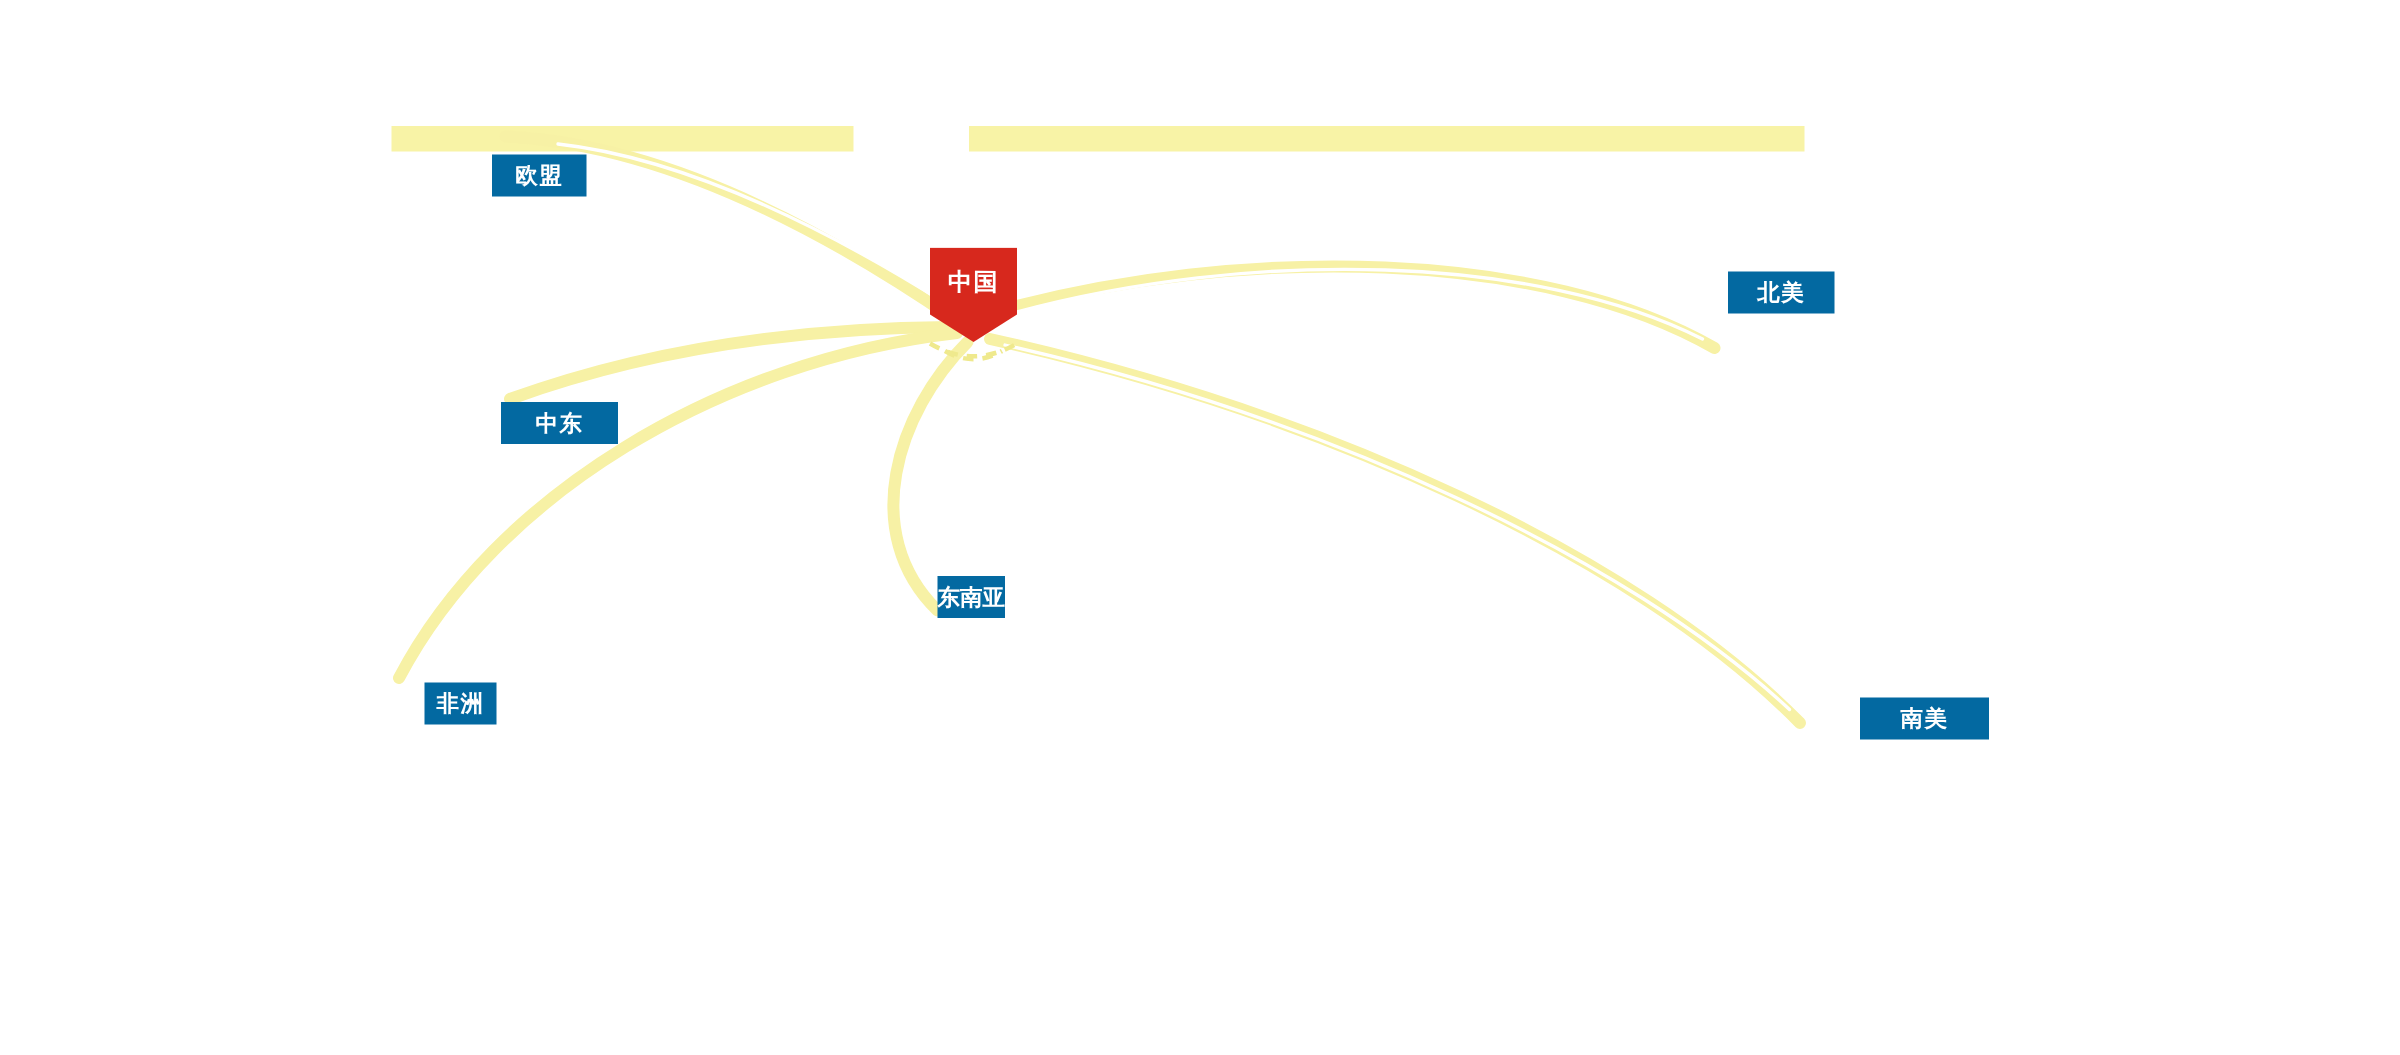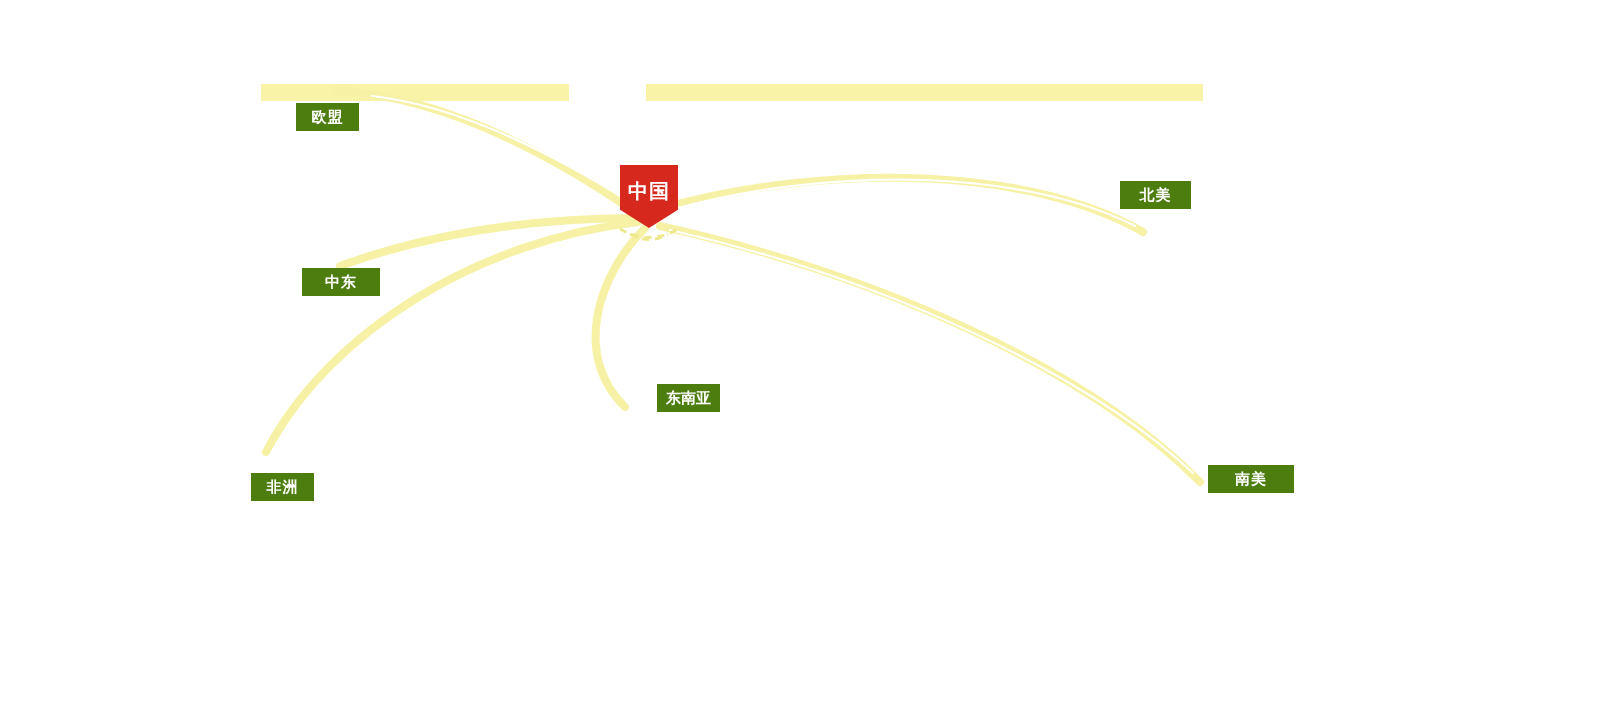--- a/index.html
+++ b/index.html
@@ -53,43 +53,44 @@
     clip-path: polygon(0 0, 100% 0, 100% 71%, 50% 100%, 0 71%);
     display: flex;
     justify-content: center;
     align-items: flex-start;
     z-index: 4;
   }
   .hub span {
     margin-top: 13px;
     color: #ffffff;
     font-weight: bold;
-    font-size: 20px;
+    font-size: 16px;
     letter-spacing: 1px;
   }
 
   
   .tag {
     position: absolute;
     height: 28px;
-    background: #4d7c0f;
+    background: #0369a1;
     color: #ffffff;
     font-weight: bold;
     font-size: 15px;
     letter-spacing: 1px;
     display: flex;
     align-items: center;
     justify-content: center;
     z-index: 4;
+    margin-left: 32px;
   }
   .tag.eu  { left: 296px;  top: 103px; width: 63px; }
   .tag.na  { left: 1120px; top: 181px; width: 71px; }
   .tag.me  { left: 302px;  top: 268px; width: 78px; }
-  .tag.sea { left: 657px;  top: 384px; width: 63px; letter-spacing: 0; }
-  .tag.af  { left: 251px;  top: 473px; width: 63px; }
+  .tag.sea { left: 593px;  top: 384px; width: 45px; letter-spacing: 0; }
+  .tag.af  { left: 251px;  top: 455px; width: 48px; }
   .tag.sa  { left: 1208px; top: 465px; width: 86px; }
 </style>
 </head>
 <body>
 
 <div class="canvas">
 
   <div class="ribbon"></div>
   <div class="ribbon-gap"></div>
 

